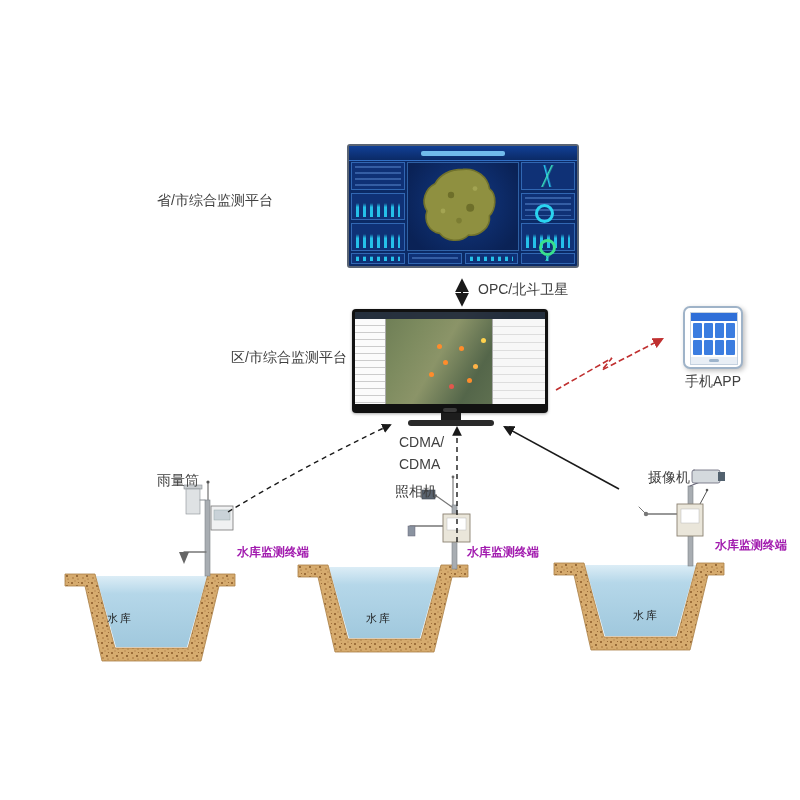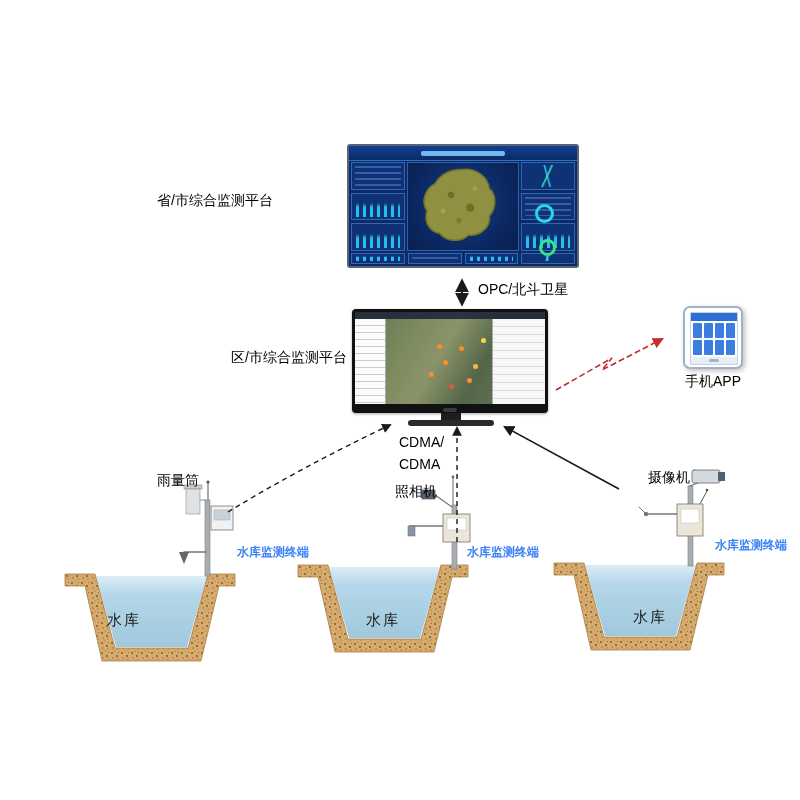--- a/index.html
+++ b/index.html
@@ -1,25 +1,25 @@
 <!DOCTYPE html>
 <html><head>
 <meta charset="utf-8">
 <style>
   html,body{margin:0;padding:0;background:#fff;}
   .stage{position:relative;width:800px;height:800px;background:#ffffff;overflow:hidden;
          font-family:"Liberation Sans","DejaVu Sans",sans-serif;color:#111;}
   svg.scene{position:absolute;left:0;top:0;}
 
   
-  .lbl{position:absolute;font-size:14px;color:#000000;white-space:nowrap;}
+  .lbl{position:absolute;font-size:14px;color:#404040;white-space:nowrap;}
   .lbl.center{text-align:center;}
   .two-line{line-height:22px;}
-  .red-lbl{position:absolute;font-size:12px;font-weight:bold;color:#3b82f6;white-space:nowrap;}
-  .res-lbl{position:absolute;font-size:15px;color:#1a1a1a;letter-spacing:2px;white-space:nowrap;}
+  .red-lbl{position:absolute;font-size:12px;font-weight:bold;color:#a21caf;white-space:nowrap;}
+  .res-lbl{position:absolute;font-size:11px;color:#1a1a1a;letter-spacing:2px;white-space:nowrap;}
 
   
   .dashboard{position:absolute;left:347px;top:144px;width:232px;height:124px;
              background:#0b2a66;border:2px solid #5a6473;border-radius:3px;box-sizing:border-box;overflow:hidden;}
   .db-header{height:14px;background:linear-gradient(#114096,#0b2a66);
              border-bottom:1px solid rgba(90,170,255,.45);display:flex;align-items:center;justify-content:center;}
   .db-title{width:84px;height:5px;background:rgba(130,210,255,.85);border-radius:2px;}
   .db-col{position:absolute;top:16px;bottom:15px;width:54px;display:flex;flex-direction:column;gap:3px;}
   .db-col.left{left:2px;} .db-col.right{right:2px;}
   .db-panel{flex:1;border:1px solid rgba(90,170,255,.45);background:rgba(18,54,128,.65);position:relative;overflow:hidden;}

